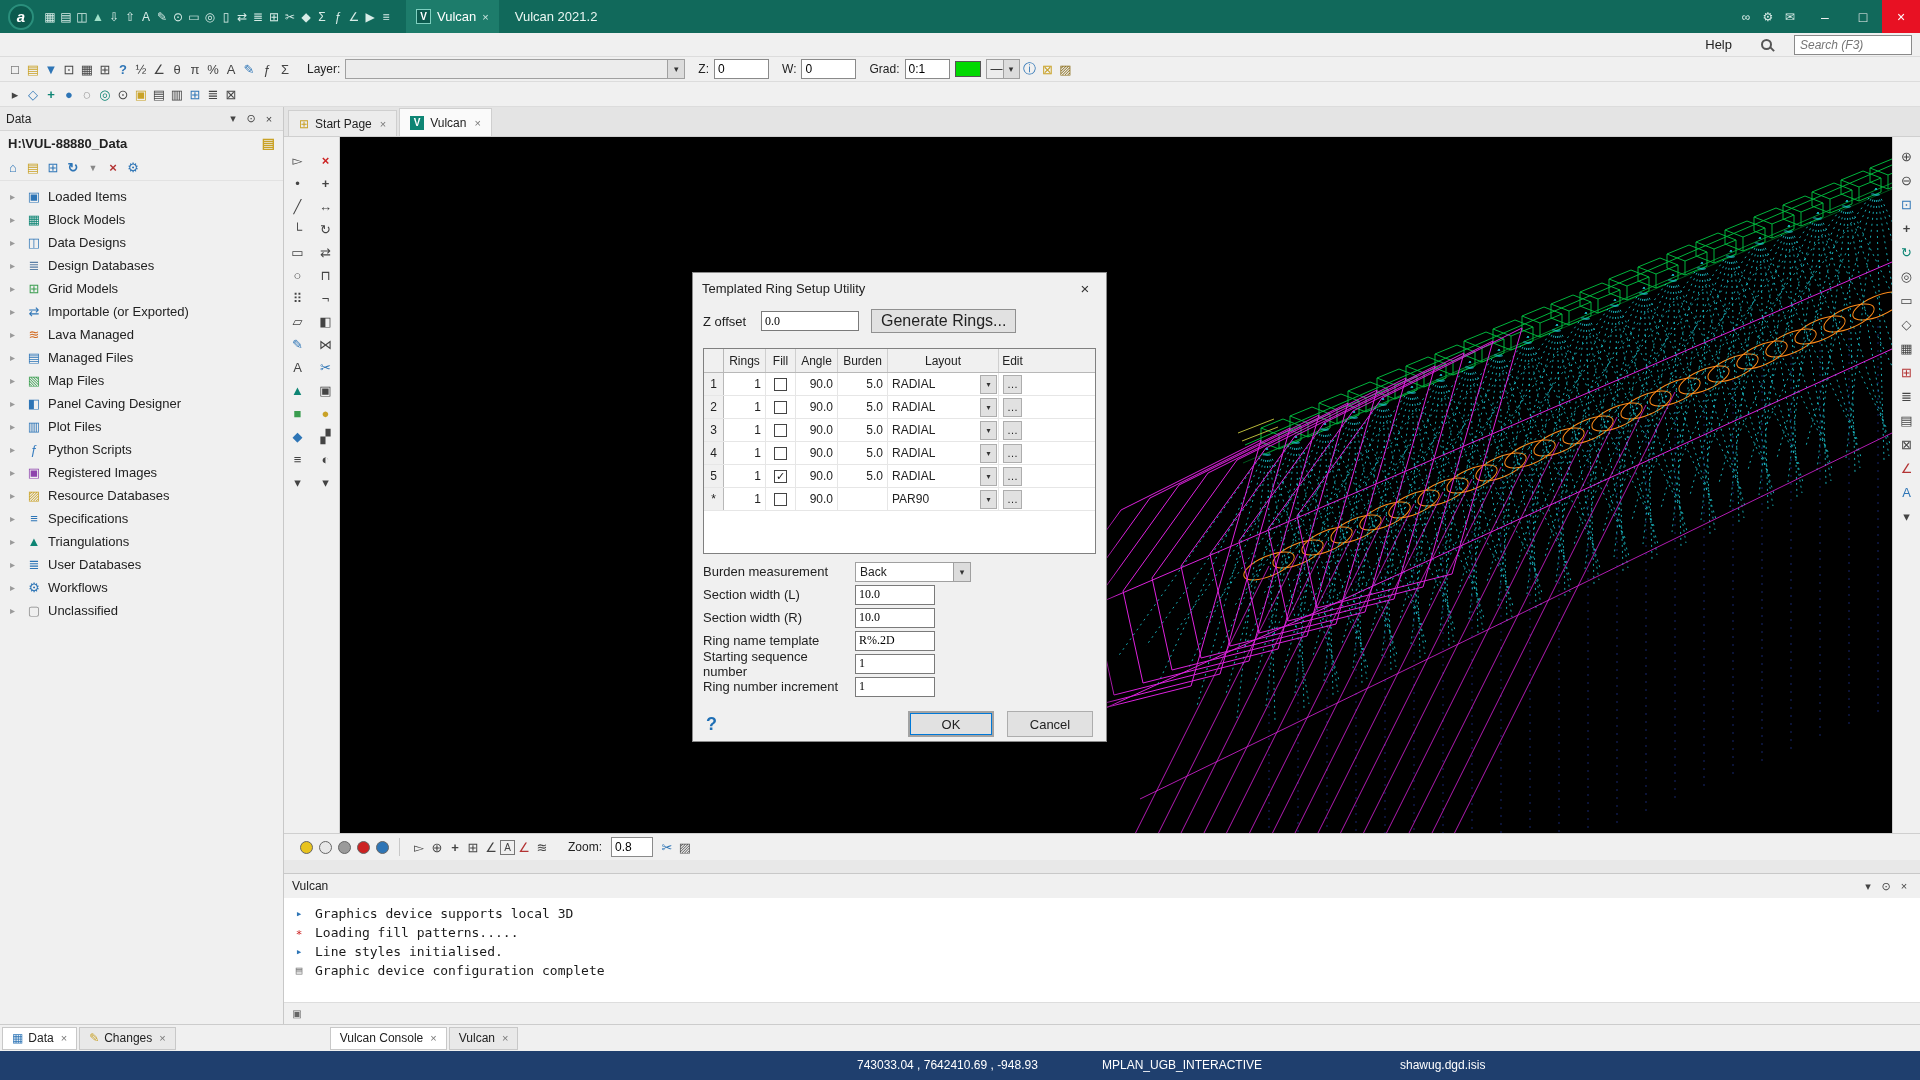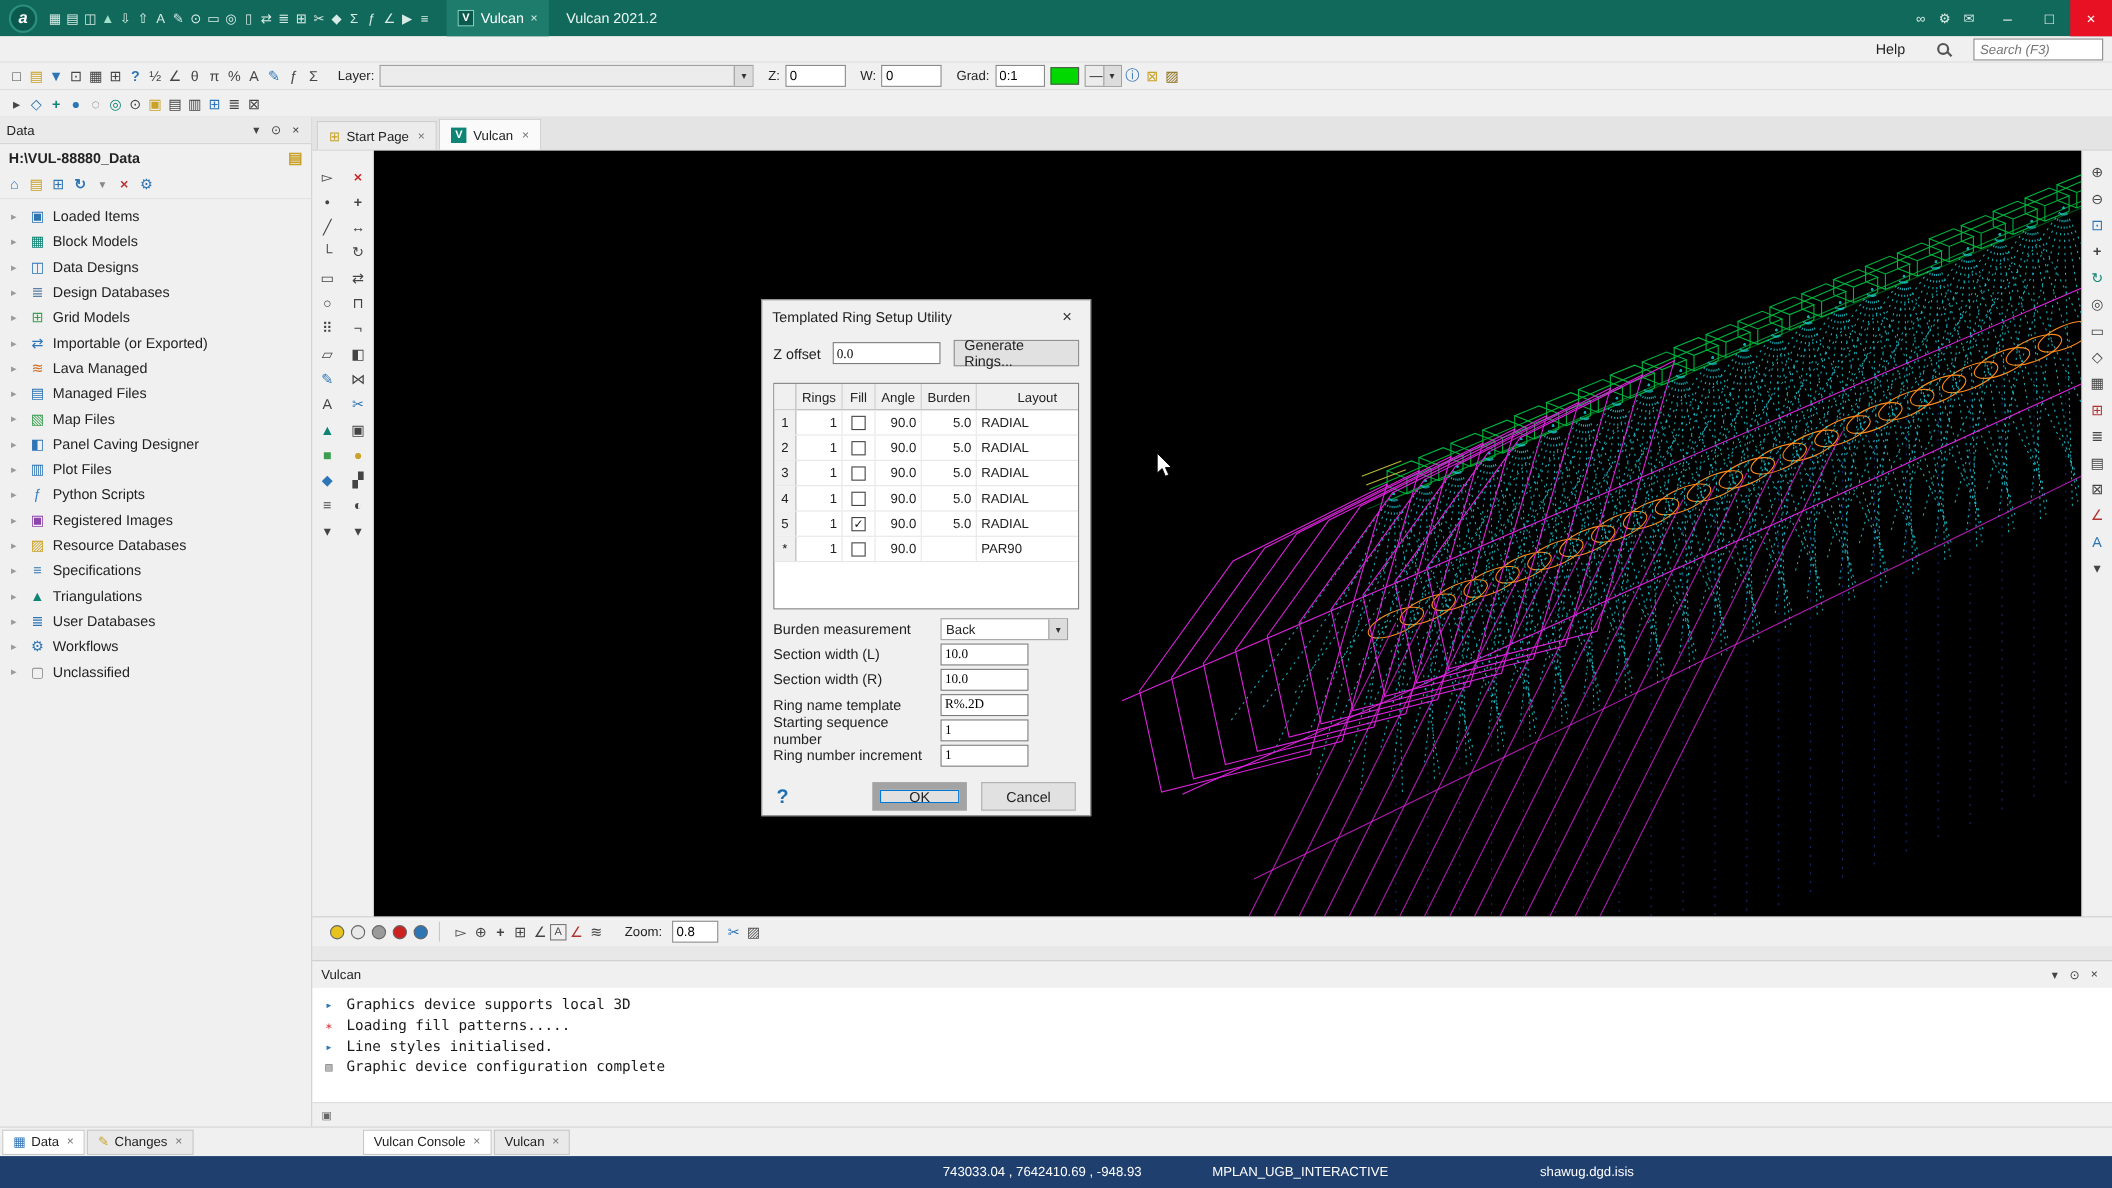--- a/index.html
+++ b/index.html
@@ -98,50 +98,50 @@
   .docktabs{height:27px;background:#f0f0f0;display:flex;align-items:center;border-top:1px solid #ccc;padding-left:2px}
   .dock-tab{height:23px;display:flex;align-items:center;gap:5px;padding:0 9px;font-size:12px;border:1px solid #c8c8c8;background:#e9e9e9;margin-right:2px}
   .dock-tab.active{background:#fff}
   .dock-spacer{width:152px}
   .dk-ic{font-size:12px}
   .statusbar{height:29px;background:#1f3f6e;position:relative;color:#fff;font-size:12px}
   .sb{position:absolute;top:7px}
   .sb-coords{left:857px}.sb-mode{left:1102px}.sb-file{left:1400px}
 
   
-  .dialog{position:absolute;left:352px;top:135px;width:300px;height:470px;background:#f0f0f0;
+  .dialog{position:absolute;left:352px;top:135px;width:415px;height:470px;background:#f0f0f0;
     border:1px solid #8a8a8a;box-shadow:4px 4px 14px rgba(0,0,0,.55);z-index:5;font-size:13px}
   .dlg-title{height:30px;display:flex;align-items:center;padding:0 9px}
   .dlg-close{margin-left:auto;width:24px;height:24px;display:flex;align-items:center;justify-content:center;font-size:15px;color:#333}
   .zrow{display:flex;align-items:center;padding:6px 10px 5px}
   .zlabel{width:58px}
   .finput{height:20px;border:1px solid #7a7a7a;background:#fff;font-size:12px;padding:0 3px;font-family:Liberation Serif, serif}
   .zinput{width:98px}
-  .gen-btn{margin-left:12px;height:24px;padding:0 9px;background:#e1e1e1;border:1px solid #909090;display:flex;align-items:center;font-size:13px}
+  .gen-btn{margin-left:12px;height:24px;padding:0 9px;background:#e1e1e1;border:1px solid #909090;display:flex;align-items:center;font-size:16px}
   .tbl{margin:10px 10px 6px;background:#fff;border:1px solid #808080;height:206px;overflow:hidden}
   .trow{display:grid;grid-template-columns:20px 42px 30px 42px 50px 111px 27px;height:23px;border-bottom:1px solid #e6e6e6}
   .thead{background:#f0f0f0;border-bottom:1px solid #b8b8b8;height:24px}
   .tc{padding:0 4px;height:100%;display:flex;align-items:center;border-right:1px solid #e6e6e6;font-size:12px}
   .thead .tc{justify-content:center;border-right:1px solid #cfcfcf;padding:0 2px}
   .tc.num{justify-content:flex-end}
   .tc.gut{background:#f0f0f0;justify-content:center;border-right:1px solid #b8b8b8}
   .tc.ctr{justify-content:center}
   .cb{width:13px;height:13px;border:1px solid #444;background:#fff;display:flex;align-items:center;justify-content:center;font-size:11px;color:#111}
   .layout-cell{padding:0}
   .layout-text{flex:1;padding-left:4px;font-size:12px}
   .dd-btn{width:17px;height:19px;background:#e1e1e1;border:1px solid #adadad;font-size:8px;display:flex;align-items:center;justify-content:center;margin-right:1px;color:#333}
   .edit-btn{width:21px;height:19px;background:#e1e1e1;border:1px solid #adadad;display:flex;align-items:center;justify-content:center;font-size:11px;margin:0 auto}
   .frow{display:flex;align-items:center;height:23px;padding:0 10px}
   .flabel{width:152px}
   .fld{width:80px}
   .fselect{width:116px;background:#fff}
   .btnrow{display:flex;align-items:center;gap:13px;padding:13px 13px 0 13px}
   .help-q{color:#1f6fb5;font-weight:bold;font-size:18px;margin-right:auto}
   .btn{width:86px;height:26px;background:#e1e1e1;border:1px solid #adadad;display:flex;align-items:center;justify-content:center;font-size:13px}
-  .btn.default{border:7px solid #a3a3a3;box-shadow:inset 0 0 0 1px #0078d7}
+  .btn.default{border:2px solid #a3a3a3;box-shadow:inset 0 0 0 1px #0078d7}
 </style>
 </head>
 <body>
 
 <div class="titlebar">
   <div class="logo">a</div>
   <div class="tb-icons">
 
   <span class="ticon">▦</span>
       <span class="ticon">▤</span>

